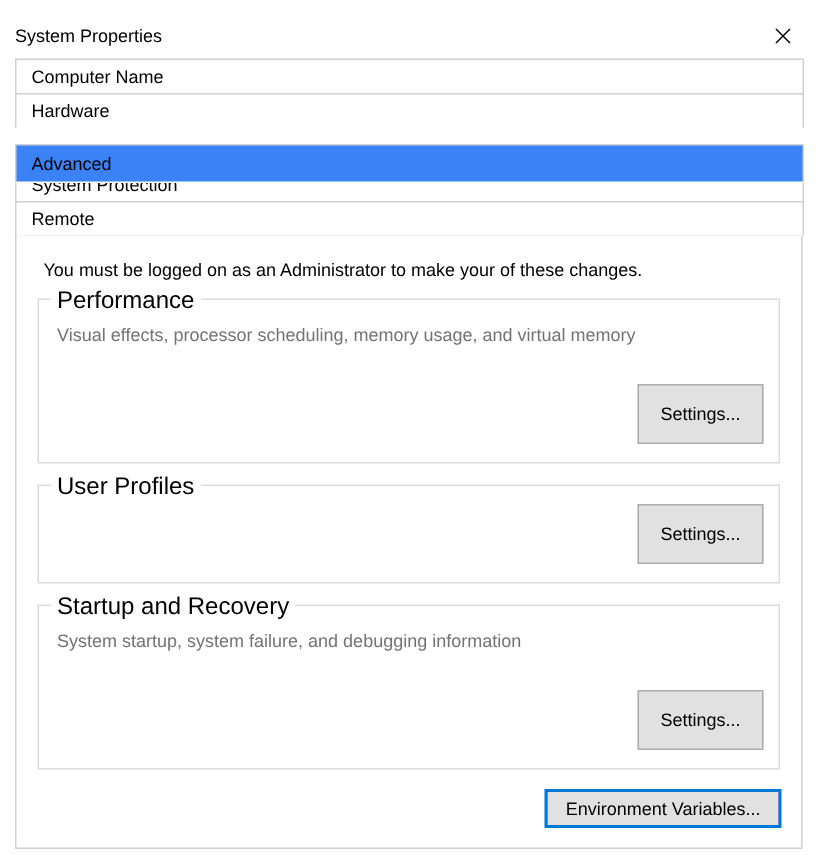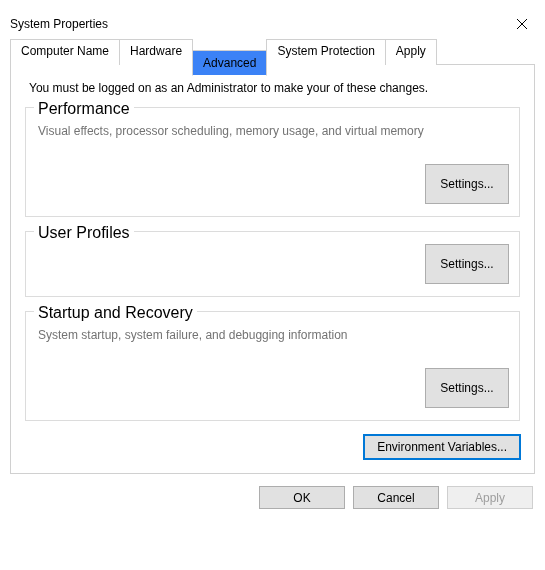--- a/index.html
+++ b/index.html
@@ -32,20 +32,21 @@
     cursor: default;
   }
   .close-btn svg { stroke: #000; }
   .tabs-wrap {
     padding: 8px 10px 0 10px;
   }
   .tabstrip {
     display: flex;
     position: relative;
     z-index: 2;
+    flex-direction: column;
   }
   .tab {
     padding: 4px 10px 4px 10px;
     border: 1px solid #d0d0d0;
     border-bottom: none;
     background: #fff;
     margin-right: -1px;
     font-size: 12px;
     color: #000;
     position: relative;
@@ -160,21 +161,21 @@
     </svg>
   </div>
 </div>
 
 <div class="tabs-wrap">
   <div class="tabstrip">
     <div class="tab inactive">Computer Name</div>
     <div class="tab inactive">Hardware</div>
     <div class="tab active">Advanced</div>
     <div class="tab inactive">System Protection</div>
-    <div class="tab inactive">Apply</div>
+    <div class="tab inactive">Remote</div>
   </div>
 
   <div class="tabpanel">
     <div class="intro">You must be logged on as an Administrator to make your of these changes.</div>
 
     <div class="groupbox">
       <span class="legend">Performance</span>
       <div class="desc">Visual effects, processor scheduling, memory usage, and virtual memory</div>
       <div class="btnrow">
         <button class="wbtn">Settings...</button>

